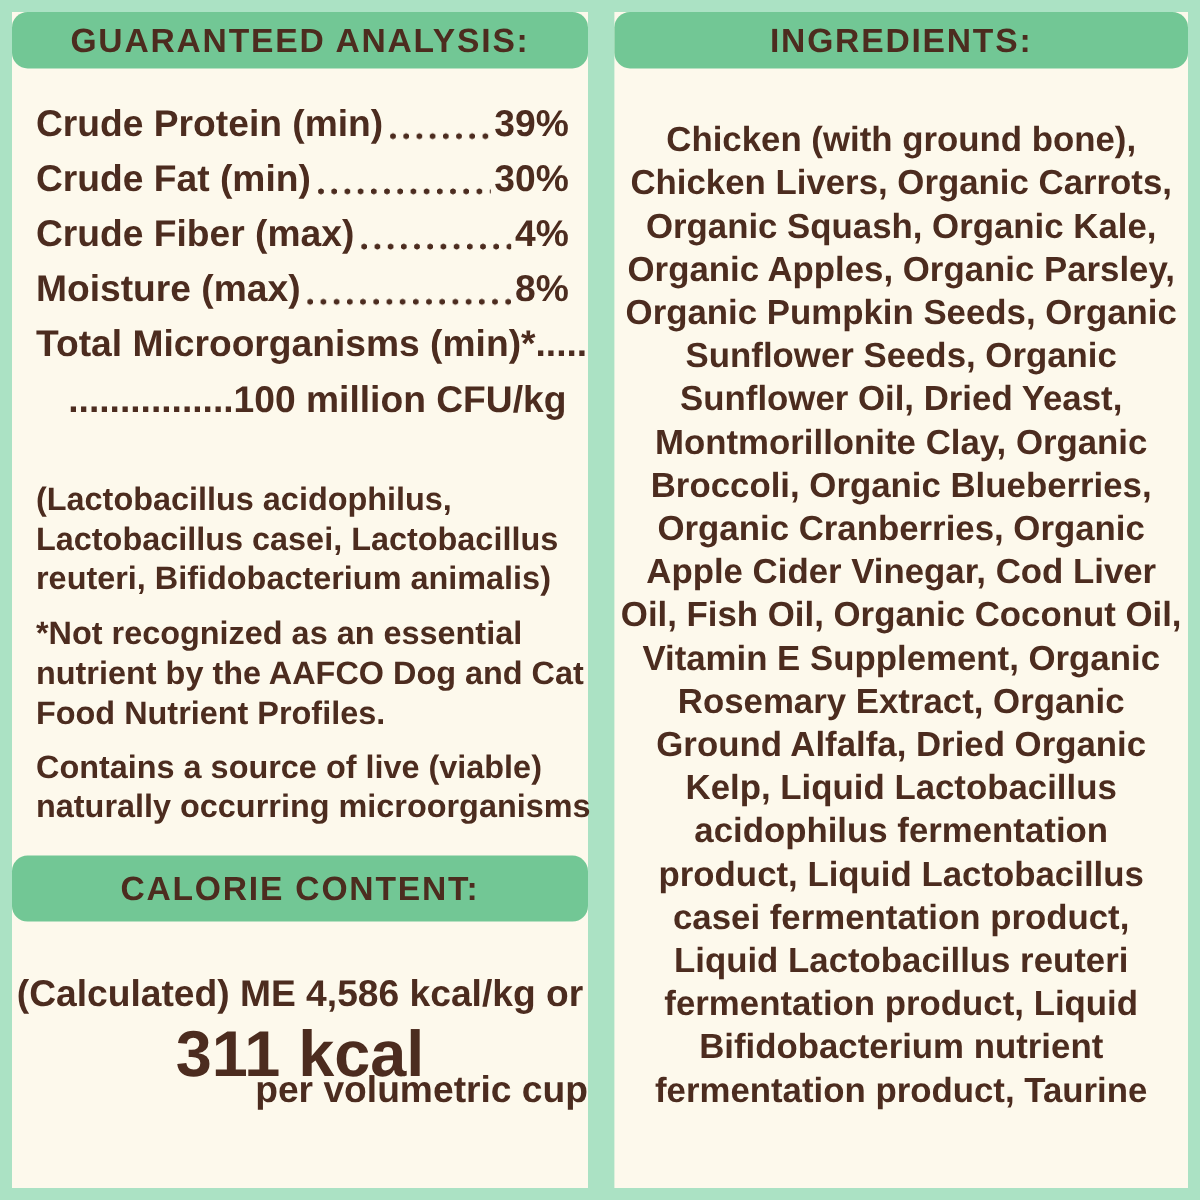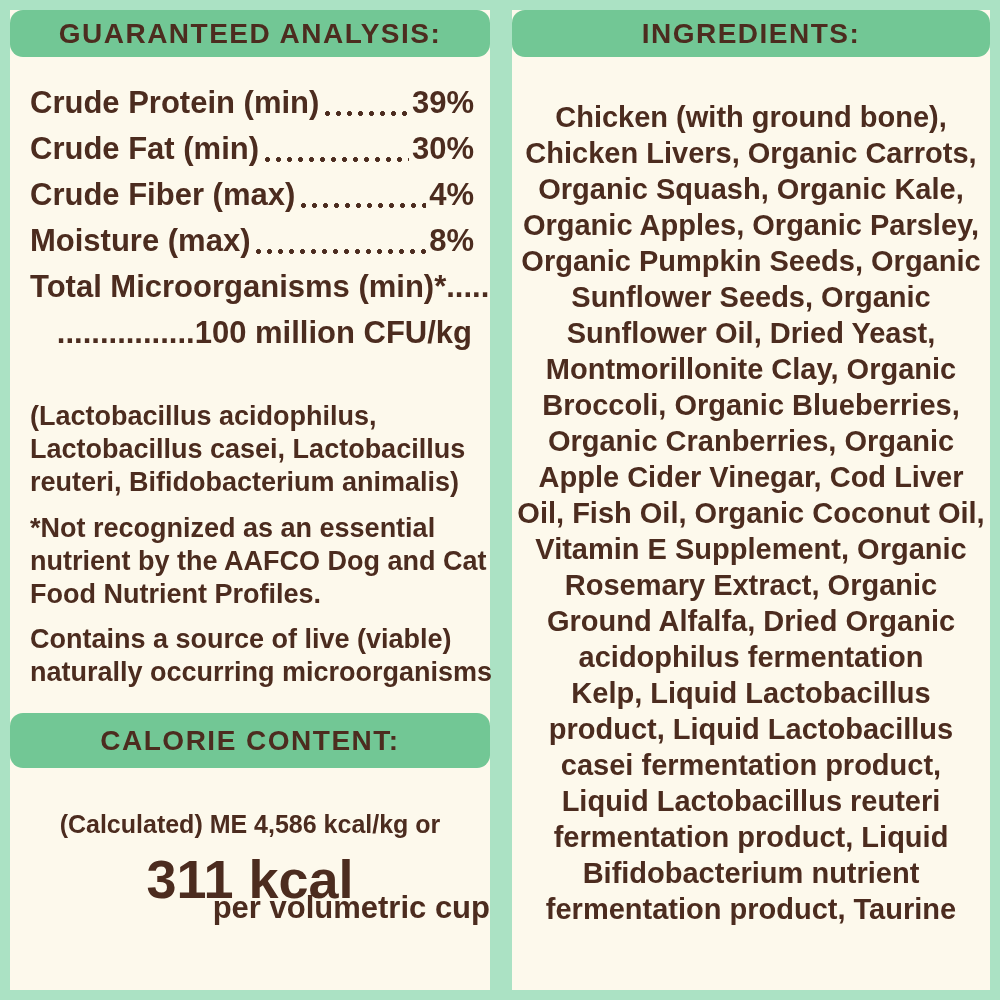--- a/index.html
+++ b/index.html
@@ -73,21 +73,21 @@
   }
   .note div { white-space: nowrap; }
   .note-species { top: 390px; }
   .note-aafco   { top: 502px; }
   .note-viable  { top: 613px; }
 
   .cal-line1 {
     position: absolute;
     top: 800px; left: 0; right: 0;
     text-align: center;
-    font-size: 25px;
+    font-size: 31px;
     font-weight: 600;
     white-space: nowrap;
   }
   .cal-value {
     position: absolute;
     top: 838px; left: 0; right: 0;
     text-align: center;
     font-size: 54px;
     font-weight: 700;
     white-space: nowrap;
@@ -187,22 +187,22 @@
         <div>Sunflower Seeds, Organic</div>
         <div>Sunflower Oil, Dried Yeast,</div>
         <div>Montmorillonite Clay, Organic</div>
         <div>Broccoli, Organic Blueberries,</div>
         <div>Organic Cranberries, Organic</div>
         <div>Apple Cider Vinegar, Cod Liver</div>
         <div>Oil, Fish Oil, Organic Coconut Oil,</div>
         <div>Vitamin E Supplement, Organic</div>
         <div>Rosemary Extract, Organic</div>
         <div>Ground Alfalfa, Dried Organic</div>
+        <div>Kelp, Liquid Lactobacillus</div>
         <div>acidophilus fermentation</div>
-        <div>Kelp, Liquid Lactobacillus</div>
         <div>product, Liquid Lactobacillus</div>
         <div>casei fermentation product,</div>
         <div>Liquid Lactobacillus reuteri</div>
         <div>fermentation product, Liquid</div>
         <div>Bifidobacterium nutrient</div>
         <div>fermentation product, Taurine</div>
       </div>
 
   </section>
 

